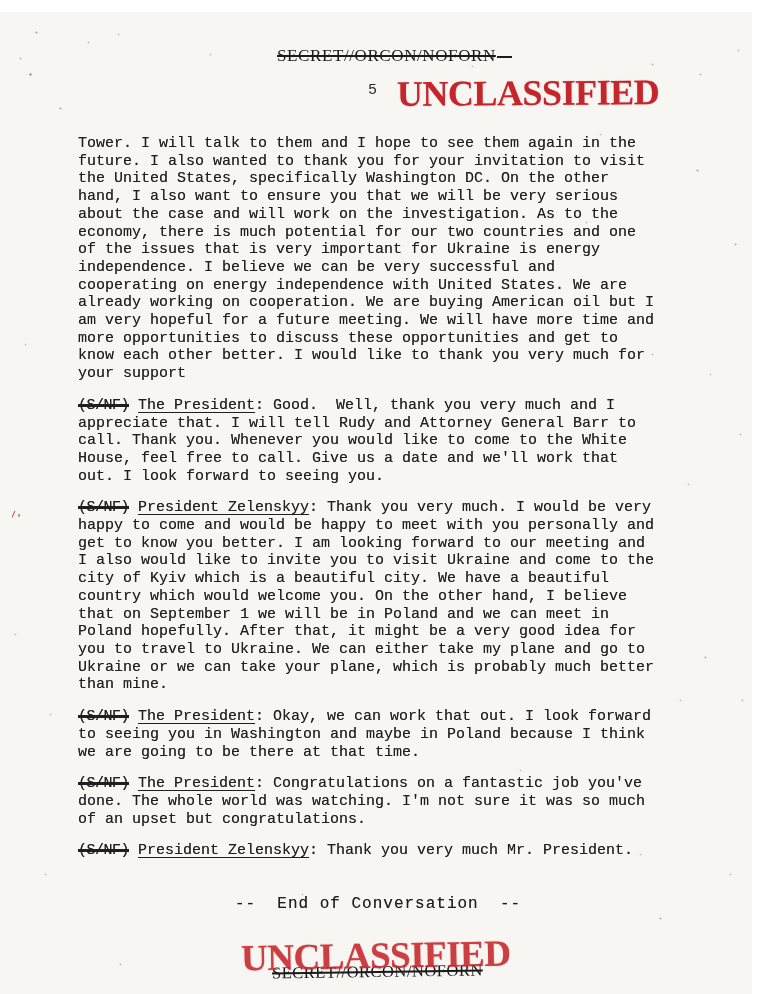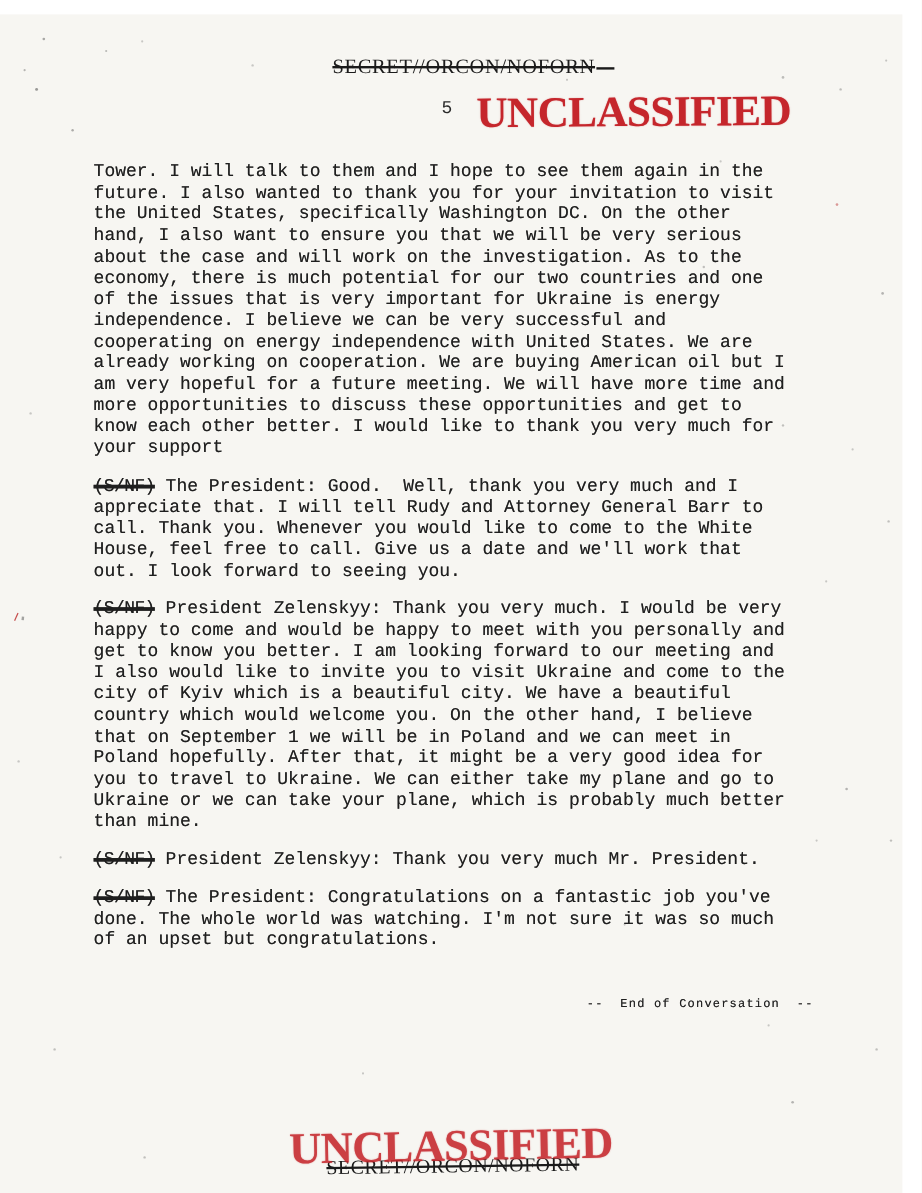--- a/index.html
+++ b/index.html
@@ -88,25 +88,25 @@
     position:absolute;left:78px;top:123px;width:600px;
     font-size:15px;line-height:17.7px;
     text-shadow:0 0 .5px rgba(20,20,20,.6);
   }
   .body-text p{margin:0 0 14px 0;white-space:pre-wrap;}
   .marker{
     text-decoration:line-through;text-decoration-thickness:2.6px;
     margin-right:9px;letter-spacing:-0.5px;text-align:center;
   }
   .speaker{
-    text-decoration-thickness:1.4px;text-underline-offset:3px;
+    text-decoration:underline;text-decoration-thickness:1.4px;text-underline-offset:3px;
   }
   .end-line{
-    margin-top:36px;text-align:right;white-space:pre;
-    font-size:10px;letter-spacing:1px;
+    margin-top:36px;text-align:center;white-space:pre;
+    font-size:16px;letter-spacing:1px;
   }
   .footer-class{
     position:absolute;left:272px;top:950px;
     font-size:16.5px;letter-spacing:.5px;color:#1b1b1b;
     text-decoration:line-through;text-decoration-thickness:2.4px;
     transform:rotate(-0.8deg);
     z-index:1;
   }
   .stamp-bottom{
     position:absolute;left:241px;top:922px;font-size:37px;
@@ -153,26 +153,29 @@
 get to know you better. I am looking forward to our meeting and
 I also would like to invite you to visit Ukraine and come to the
 city of Kyiv which is a beautiful city. We have a beautiful
 country which would welcome you. On the other hand, I believe
 that on September 1 we will be in Poland and we can meet in
 Poland hopefully. After that, it might be a very good idea for
 you to travel to Ukraine. We can either take my plane and go to
 Ukraine or we can take your plane, which is probably much better
 than mine.</span></p>
 
-
-    <p><span class="marker">(S/NF)</span><span class="speaker">President Zelenskyy</span><span>: </span><span>Thank you very much Mr. President.</span></p>
+    <p><span class="marker">(S/NF)</span><span class="speaker">The President</span><span>: </span><span>Okay, we can work that out. I look forward
+to seeing you in Washington and maybe in Poland because I think
+we are going to be there at that time.</span></p>
 
     <p><span class="marker">(S/NF)</span><span class="speaker">The President</span><span>: </span><span>Congratulations on a fantastic job you've
 done. The whole world was watching. I'm not sure it was so much
 of an upset but congratulations.</span></p>
+
+    <p><span class="marker">(S/NF)</span><span class="speaker">President Zelenskyy</span><span>: </span><span>Thank you very much Mr. President.</span></p>
 
 
     <div class="end-line">--  End of Conversation  --</div>
   </div>
 
   <div class="footer-class serif">SECRET//ORCON/NOFORN</div>
   <div class="stamp stamp-bottom">UNCLASSIFIED</div>
 </div>
 
 </body></html>

